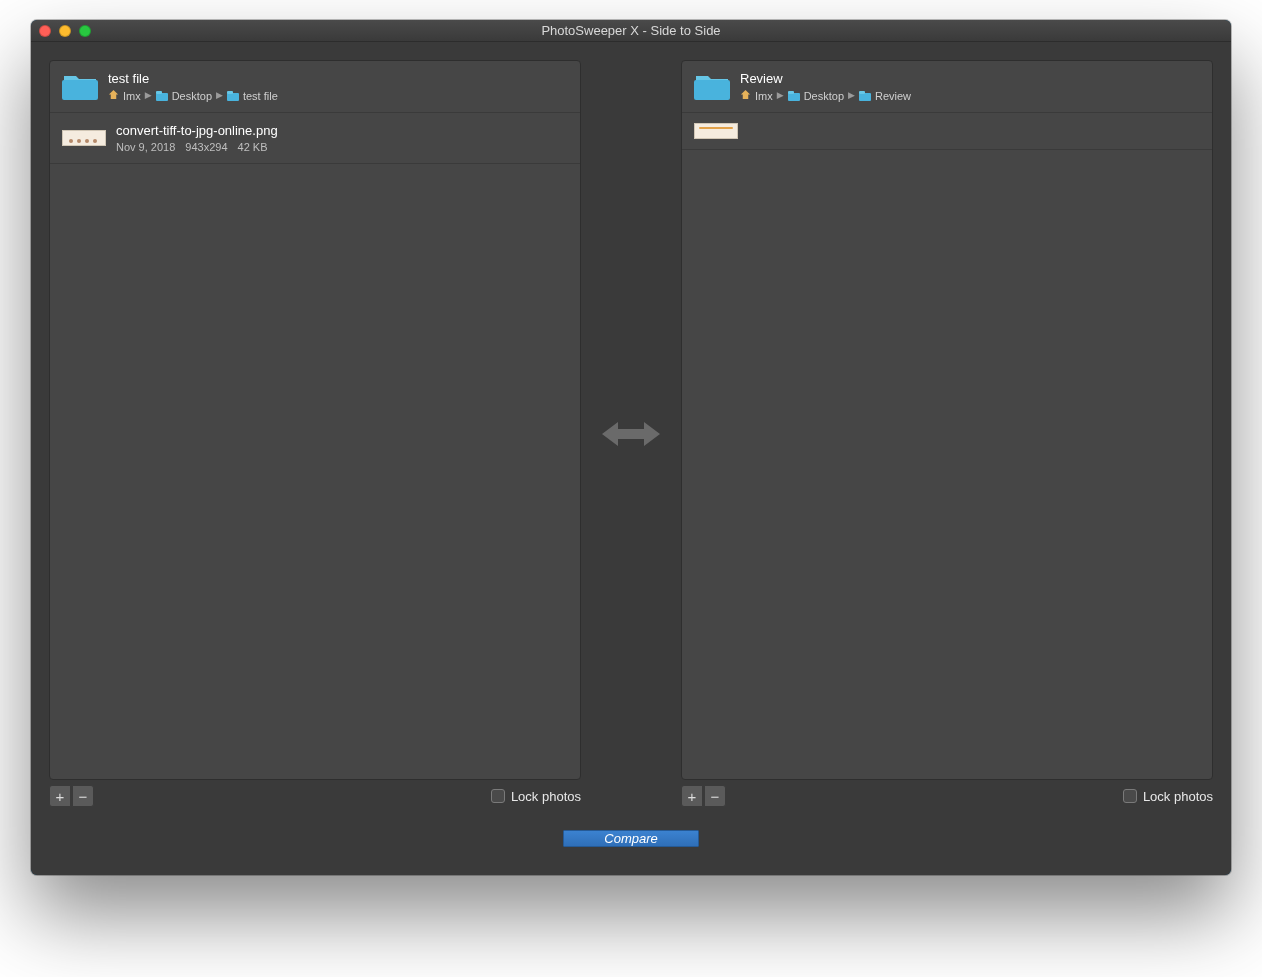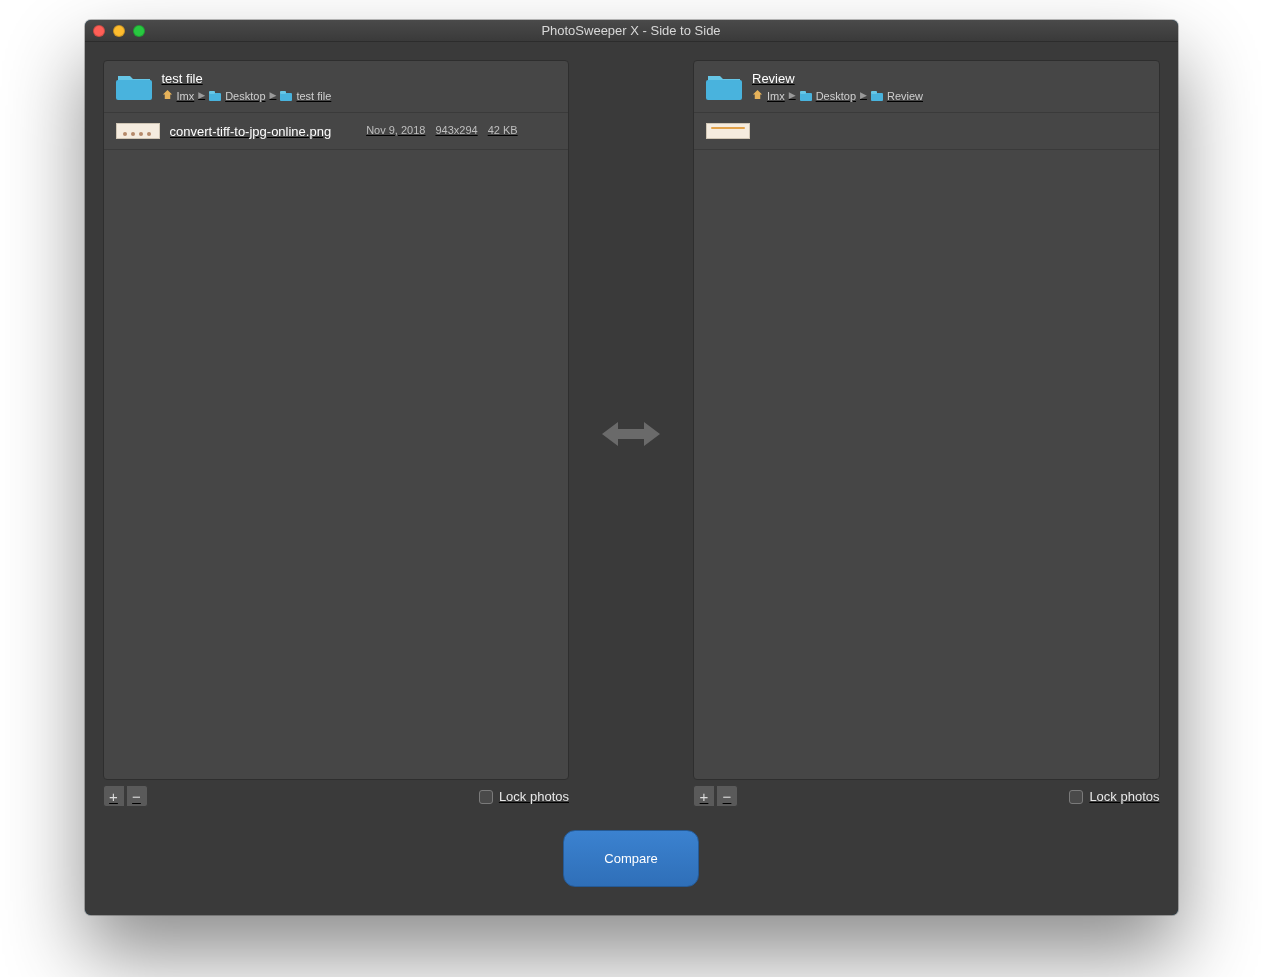--- a/index.html
+++ b/index.html
@@ -4,21 +4,21 @@
 <style>
   * { box-sizing: border-box; margin: 0; padding: 0; }
   html, body { height: 100%; background: #fff; }
   body {
     font-family: -apple-system, "Helvetica Neue", Arial, sans-serif;
     display: flex; align-items: flex-start; justify-content: center;
     padding: 20px;
   }
   
   .window {
-    width: 1093px;
+    width: 1200px;
     background: #0c4a6e;
     border-radius: 6px;
     box-shadow: 0 40px 80px rgba(0,0,0,0.45), 0 0 0 1px rgba(0,0,0,0.25);
     overflow: hidden;
   }
   .titlebar {
     height: 22px;
     background: linear-gradient(#4a4a4a, #3a3a3a);
     border-bottom: 1px solid #2c2c2c;
     display: flex; align-items: center;
@@ -35,22 +35,21 @@
     font-size: 13px; color: #d8d8d8;
     pointer-events: none;
   }
   
   .content {
     padding: 18px;
     background: #3a3a3a;
   }
   .panels {
     display: flex; align-items: stretch;
-    gap: 12px;
-    text-decoration: underline;
+    gap: 0;
   }
   .panel-wrap { flex: 1; display: flex; flex-direction: column; }
   .panel {
     background: #464646;
     border: 1px solid #2e2e2e;
     border-radius: 4px;
     height: 720px;
     display: flex; flex-direction: column;
     overflow: hidden;
   }
@@ -79,60 +78,61 @@
     border-bottom: 1px solid #3a3a3a;
   }
   .thumb {
     width: 44px; height: 16px;
     background: #f5ecdf;
     border: 1px solid #d0c6b5;
     position: relative; flex-shrink:0;
   }
   .thumb .dot { position:absolute; width:4px; height:4px; border-radius:50%; background:#b58a6a; }
   .thumb .bar { position:absolute; left:4px; right:4px; top:3px; height:2px; background:#e2a24a; border-radius:1px; }
-  .file-meta { display: flex; flex-direction: row; gap: 3px; min-width:0; }
+  .file-meta { display: flex; flex-direction: column; gap: 3px; min-width:0; }
   .file-name { font-size: 13px; color: #fff; white-space: nowrap; overflow:hidden; text-overflow:ellipsis; }
-  .file-info { font-size: 11px; color: #bfbfbf; display:flex; gap:10px;margin-left:32px; }
+  .file-info { font-size: 11px; color: #bfbfbf; display:flex; gap:10px; }
   
   .panel-footer {
     margin-top: 4px;
     display: flex; align-items: center;
     height: 24px;
   }
   .sqbtn {
     width: 22px; height: 22px;
     background: #5a5a5a;
     border: 1px solid #3a3a3a;
     color: #ddd;
     font-size: 15px; line-height:1;
     display:flex; align-items:center; justify-content:center;
     cursor: pointer;
     margin-right: 1px;
   }
   .sqbtn:first-child { border-top-left-radius:3px; border-bottom-left-radius:3px; }
   .sqbtn:nth-child(2) { border-top-right-radius:3px; border-bottom-right-radius:3px; }
-  .lock-wrap { margin-left:auto; display:flex; align-items:flex-end; gap:6px; }
+  .lock-wrap { margin-left:auto; display:flex; align-items:center; gap:6px; }
   .checkbox {
     width:14px; height:14px; border:1px solid #7a7a7a; border-radius:3px; background:#4a4a4a;
     cursor:pointer;
   }
   .lock-label { font-size: 13px; color: #e8e8e8; }
   
   .compare-row {
     display:flex; justify-content:center;
     padding: 22px 0 10px 0;
   }
   .compare-btn {
     background: linear-gradient(#3b82d0, #2f6fb8);
     border: 1px solid #255a96;
     color: #fff;
     font-size: 13px;
-    padding: 20px 40px;
-    border-radius: 12px;
+    padding: 0 40px;
+    border-radius: 1px;
     cursor: pointer;
+    font-style: italic;
   }
   
   .folder-svg .tab { fill:#66c6e6; }
   .folder-svg .body { fill:#49b3dd; }
 </style>
 </head>
 <body>
 
 <div class="window">
 

